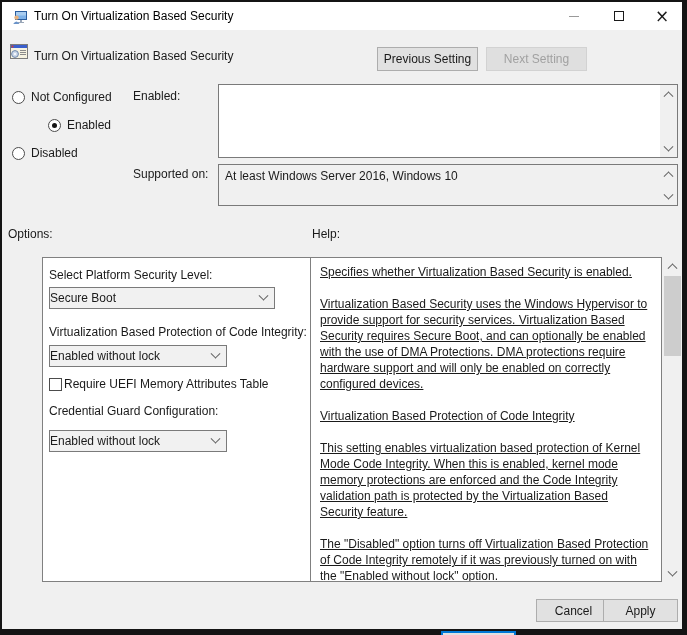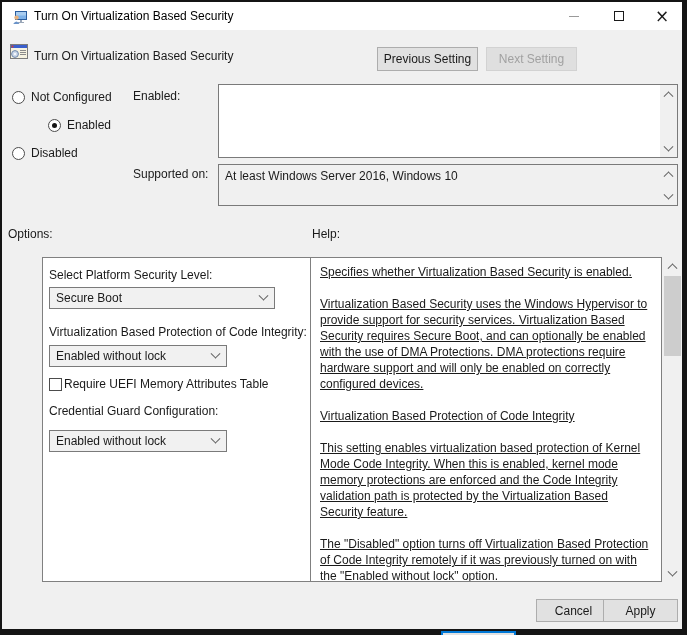--- a/index.html
+++ b/index.html
@@ -21,21 +21,21 @@
   .btn-max{left:594px;width:46px;}
   .btn-close{left:640px;width:40px;font-size:17px;font-family:"DejaVu Sans",sans-serif;color:#1a1a1a;line-height:1;}
   .min-glyph{width:10px;height:1px;background:#9a9a9a;display:block;}
   .max-glyph{width:10px;height:10px;border:1px solid #1a1a1a;display:block;}
   
   .hdr-icon{position:absolute;left:10px;top:44px;width:18px;height:16px;}
   .hdr-title{position:absolute;left:34px;top:49px;}
   .btn{position:absolute;background:#e1e1e1;border:1px solid #adadad;font:inherit;color:#1a1a1a;
        text-align:center;padding:3px;}
   .btn-prev{left:377px;top:47px;width:101px;height:24px;}
-  .btn-next{left:486px;top:47px;width:91px;height:24px;background:#dfdfdf;border-color:#d2d2d2;color:#a1a1a1;}
+  .btn-next{left:486px;top:47px;width:101px;height:24px;background:#dfdfdf;border-color:#d2d2d2;color:#a1a1a1;}
   
   .radio-row{position:absolute;left:12px;height:14px;display:flex;align-items:center;gap:6px;cursor:default;}
   .r0{top:90px;}.r1{top:118px;padding-left:36px;}.r2{top:146px;}
   .radio{width:13px;height:13px;border:1px solid #4c4c4c;border-radius:50%;background:#fff;position:relative;flex:none;}
   .radio.checked::after{content:"";position:absolute;left:3px;top:3px;width:5px;height:5px;border-radius:50%;background:#141414;}
   
   .lbl-comment{position:absolute;left:133px;top:89px;}
   .lbl-supported{position:absolute;left:133px;top:167px;}
   .box{position:absolute;border:1px solid var(--control-border);}
   .comment-box{left:218px;top:84px;width:460px;height:74px;background:var(--box-bg);}
@@ -49,21 +49,21 @@
   .chev.up{transform:rotate(225deg) translate(-2px,-2px);}
   .chev.down{transform:rotate(45deg) translate(-2px,-2px);}
   
   .lbl-options{position:absolute;left:8px;top:227px;}
   .lbl-help{position:absolute;left:312px;top:227px;}
   
   .options-box{left:6px;top:257px;width:296px;height:325px;background:var(--box-bg);border-color:#808080;margin-left:36px;}
   .opt-label{position:absolute;left:6px;}
   .ol1{top:10px;}.ol2{top:67px;}.ol3{top:146px;}
   .dropdown{position:absolute;left:6px;height:22px;background:#f1f1f1;border:1px solid var(--control-border);
-            display:flex;align-items:center;padding-left:6px;cursor:default;}
+            display:flex;align-items:center;cursor:default;}
   .dd1{top:29px;width:226px;}.dd2{top:87px;width:178px;}.dd3{top:172px;width:178px;}
   .dd-chev{position:absolute;right:7px;top:7px;}
   .cbx-row{position:absolute;left:6px;top:119px;display:flex;align-items:center;gap:2px;}
   .cbx{width:13px;height:13px;border:1px solid #4c4c4c;background:#fff;flex:none;}
   
   .help-box{left:310px;top:257px;width:352px;height:325px;background:var(--box-bg);border-color:#808080;overflow:hidden;}
   .help-text{position:absolute;left:9px;top:6px;width:331px;line-height:16px;}
   .help-text p{margin:0 0 16px 0;text-decoration:underline;}
   .help-scroll{position:absolute;left:664px;top:257px;width:17px;height:325px;background:var(--dialog-bg);}
   .help-thumb{position:absolute;left:0;top:19px;width:17px;height:80px;background:var(--scroll-thumb);border:none;padding:0;}

